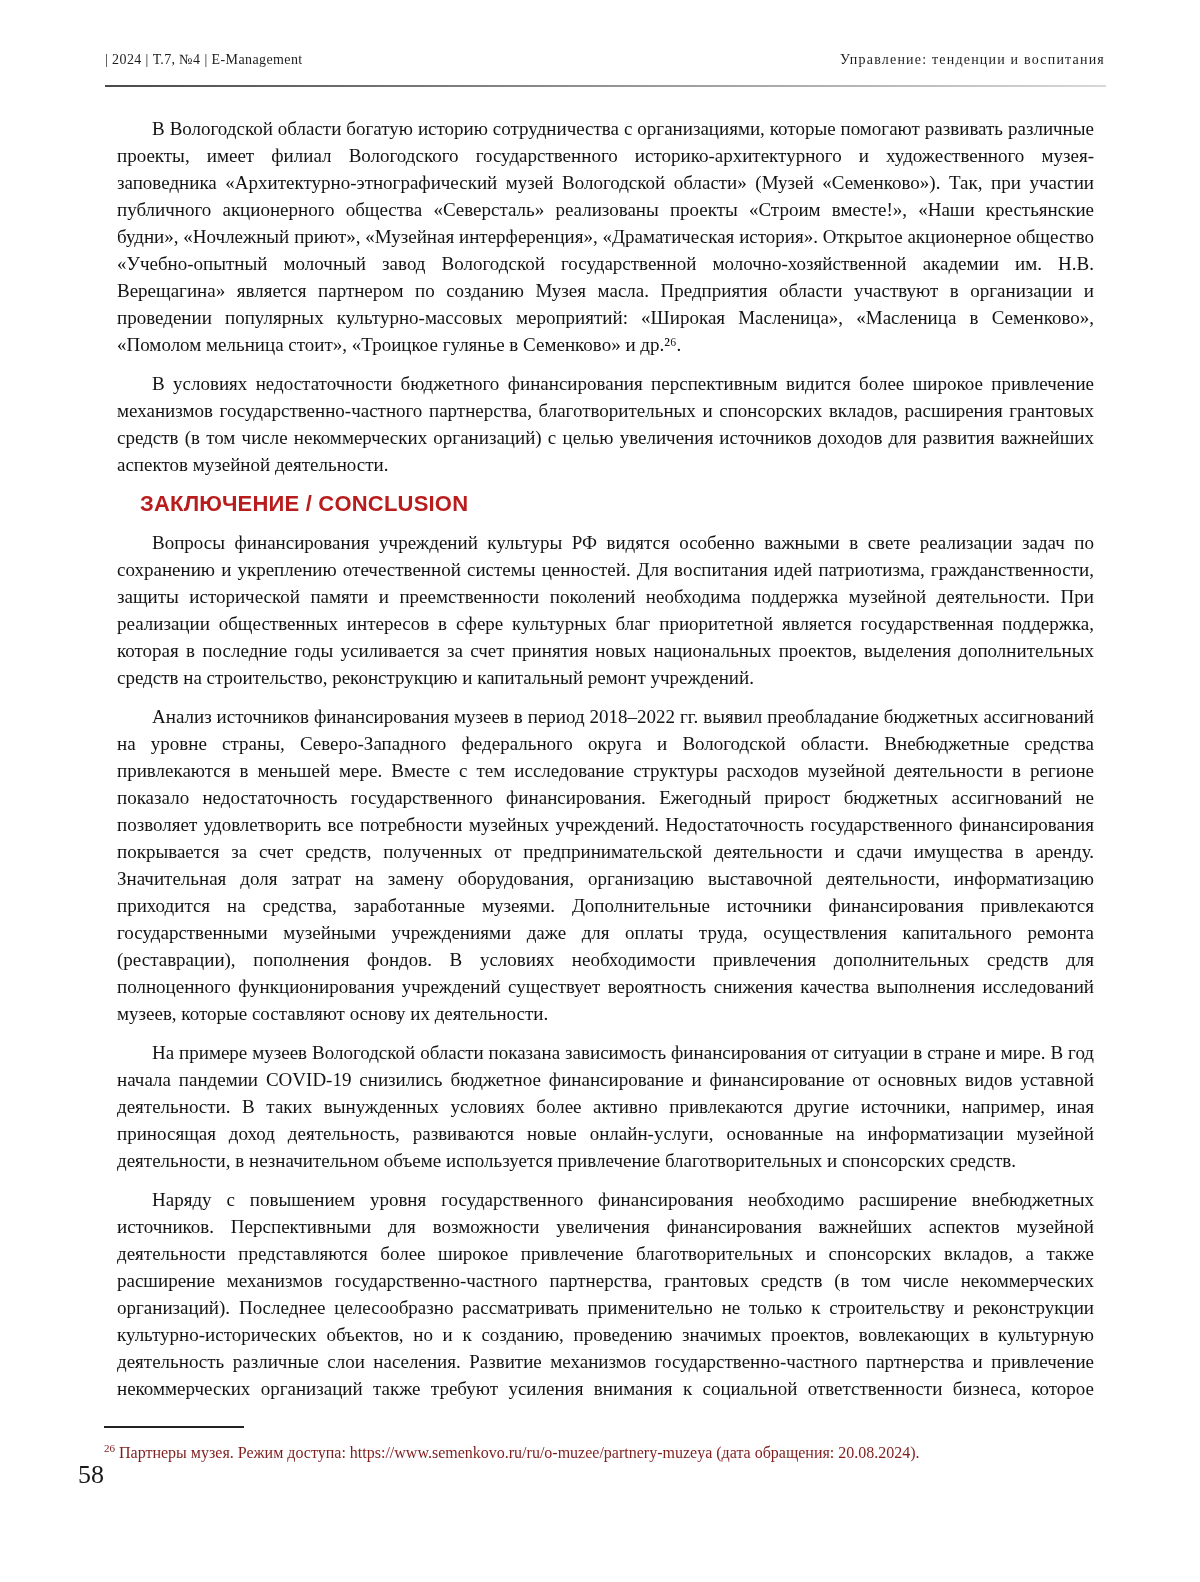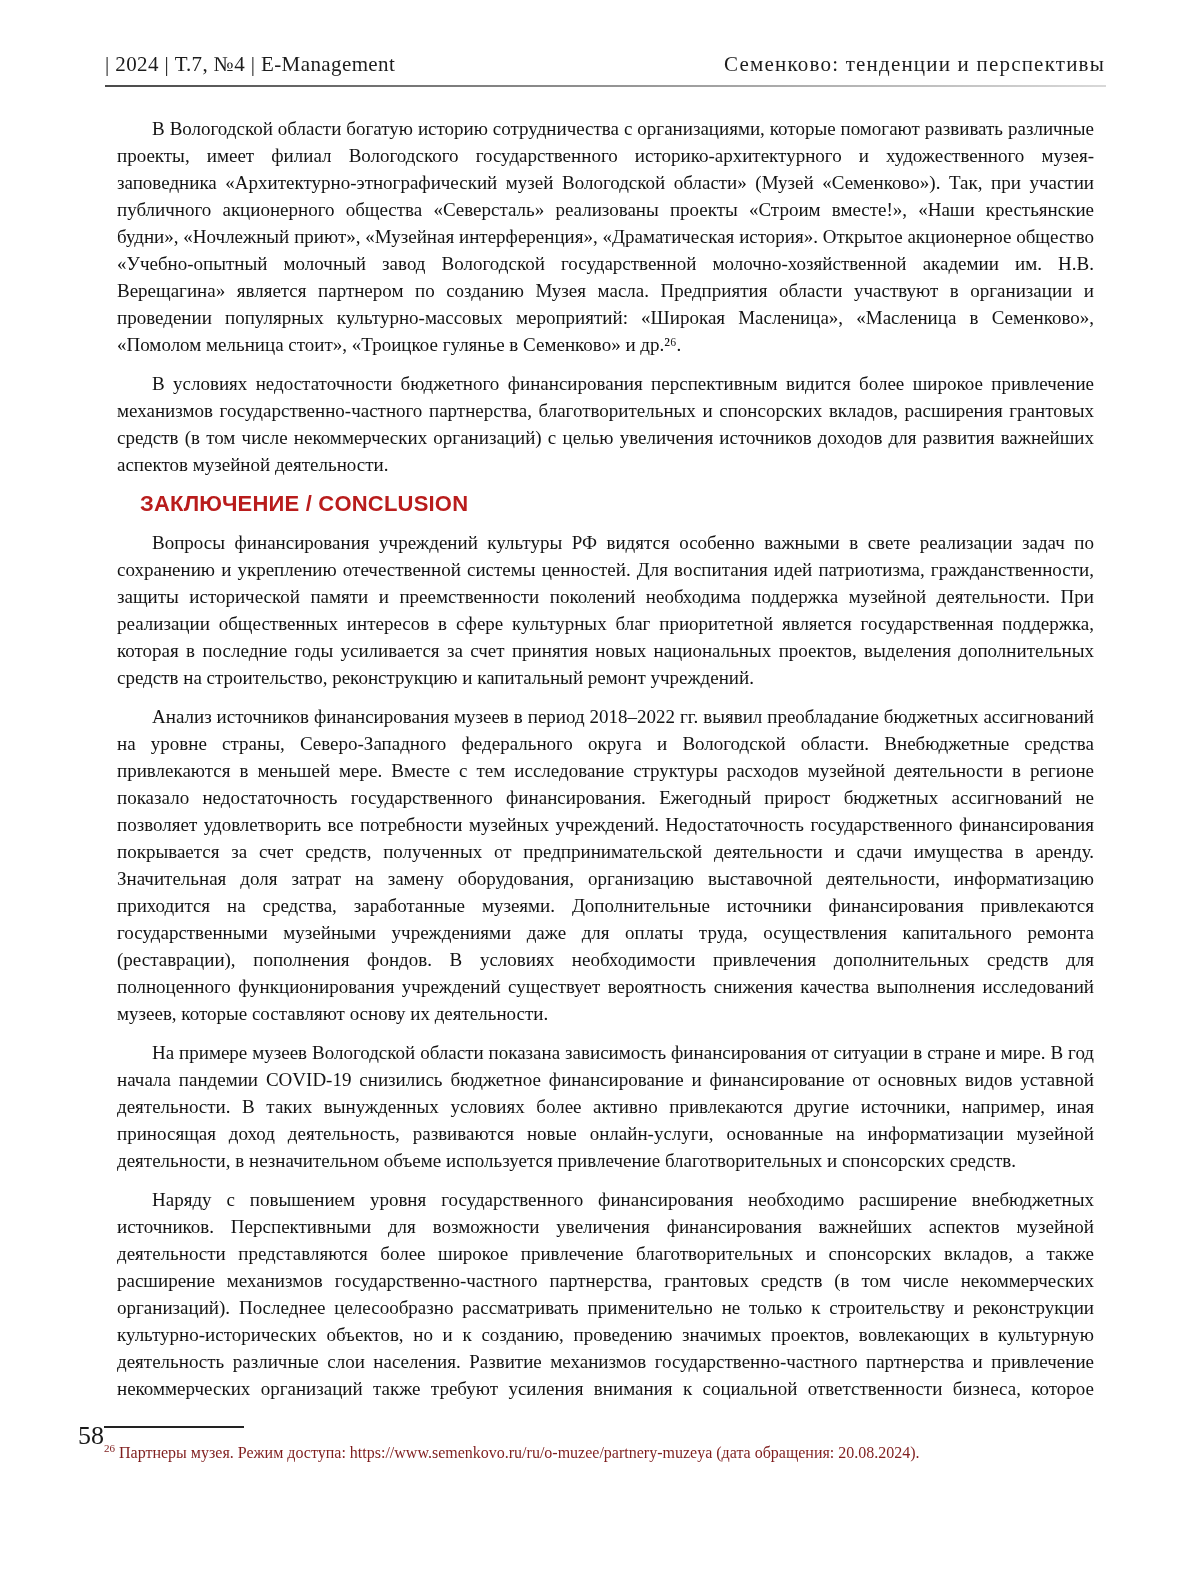--- a/index.html
+++ b/index.html
@@ -16,21 +16,21 @@
     overflow: hidden;
   }
   .page-header {
     position: absolute;
     left: 105px;
     top: 52px;
     width: 1000px;
     display: flex;
     justify-content: space-between;
     align-items: flex-start;
-    font-size: 21px;
+    font-size: 14px;
     color: #1c1c1c;
   }
   .page-header .hdr-left {
     letter-spacing: 0.4px;
   }
   .page-header .hdr-right {
     letter-spacing: 1.2px;
   }
   .header-rule {
     position: absolute;
@@ -83,31 +83,31 @@
     line-height: 24px;
     color: #7f1d1d;
   }
   .footnote sup {
     font-size: 11px;
     margin-right: 4px;
   }
   .page-number {
     position: absolute;
     left: 78px;
-    top: 1421px;
+    top: 1460px;
     font-size: 26px;
     color: #1a1a1a;
   }
 </style>
 </head>
 <body>
 
 <header class="page-header">
   <span class="hdr-left">|  2024  |  Т.7,  №4  |  E-Management</span>
-  <span class="hdr-right">Семенково: тенденции и перспективы</span>
+  <span class="hdr-right">Управление: тенденции и воспитания</span>
 </header>
 <div class="header-rule"></div>
 
 <main class="content">
   <p>В Вологодской области богатую историю сотрудничества с организациями, которые помогают развивать различные проекты, имеет филиал Вологодского государственного историко-архитектурного и художественного музея-заповедника «Архитектурно-этнографический музей Вологодской области» (Музей «Семенково»). Так, при участии публичного акционерного общества «Северсталь» реализованы проекты «Строим вместе!», «Наши крестьянские будни», «Ночлежный приют», «Музейная интерференция», «Драматическая история». Открытое акционерное общество «Учебно-опытный молочный завод Вологодской государственной молочно-хозяйственной академии им. Н.В. Верещагина» является партнером по созданию Музея масла. Предприятия области участвуют в организации и проведении популярных культурно-массовых мероприятий: «Широкая Масленица», «Масленица в Семенково», «Помолом мельница стоит», «Троицкое гулянье в Семенково» и др.²⁶.</p>
   <p>В условиях недостаточности бюджетного финансирования перспективным видится более широкое привлечение механизмов государственно-частного партнерства, благотворительных и спонсорских вкладов, расширения грантовых средств (в том числе некоммерческих организаций) с целью увеличения источников доходов для развития важнейших аспектов музейной деятельности.</p>
   <h2 class="section-heading">ЗАКЛЮЧЕНИЕ / CONCLUSION</h2>
   <p>Вопросы финансирования учреждений культуры РФ видятся особенно важными в свете реализации задач по сохранению и укреплению отечественной системы ценностей. Для воспитания идей патриотизма, гражданственности, защиты исторической памяти и преемственности поколений необходима поддержка музейной деятельности. При реализации общественных интересов в сфере культурных благ приоритетной является государственная поддержка, которая в последние годы усиливается за счет принятия новых национальных проектов, выделения дополнительных средств на строительство, реконструкцию и капитальный ремонт учреждений.</p>
   <p>Анализ источников финансирования музеев в период 2018–2022 гг. выявил преобладание бюджетных ассигнований на уровне страны, Северо-Западного федерального округа и Вологодской области. Внебюджетные средства привлекаются в меньшей мере. Вместе с тем исследование структуры расходов музейной деятельности в регионе показало недостаточность государственного финансирования. Ежегодный прирост бюджетных ассигнований не позволяет удовлетворить все потребности музейных учреждений. Недостаточность государственного финансирования покрывается за счет средств, полученных от предпринимательской деятельности и сдачи имущества в аренду. Значительная доля затрат на замену оборудования, организацию выставочной деятельности, информатизацию приходится на средства, заработанные музеями. Дополнительные источники финансирования привлекаются государственными музейными учреждениями даже для оплаты труда, осуществления капитального ремонта (реставрации), пополнения фондов. В условиях необходимости привлечения дополнительных средств для полноценного функционирования учреждений существует вероятность снижения качества выполнения исследований музеев, которые составляют основу их деятельности.</p>
   <p>На примере музеев Вологодской области показана зависимость финансирования от ситуации в стране и мире. В год начала пандемии COVID-19 снизились бюджетное финансирование и финансирование от основных видов уставной деятельности. В таких вынужденных условиях более активно привлекаются другие источники, например, иная приносящая доход деятельность, развиваются новые онлайн-услуги, основанные на информатизации музейной деятельности, в незначительном объеме используется привлечение благотворительных и спонсорских средств.</p>

